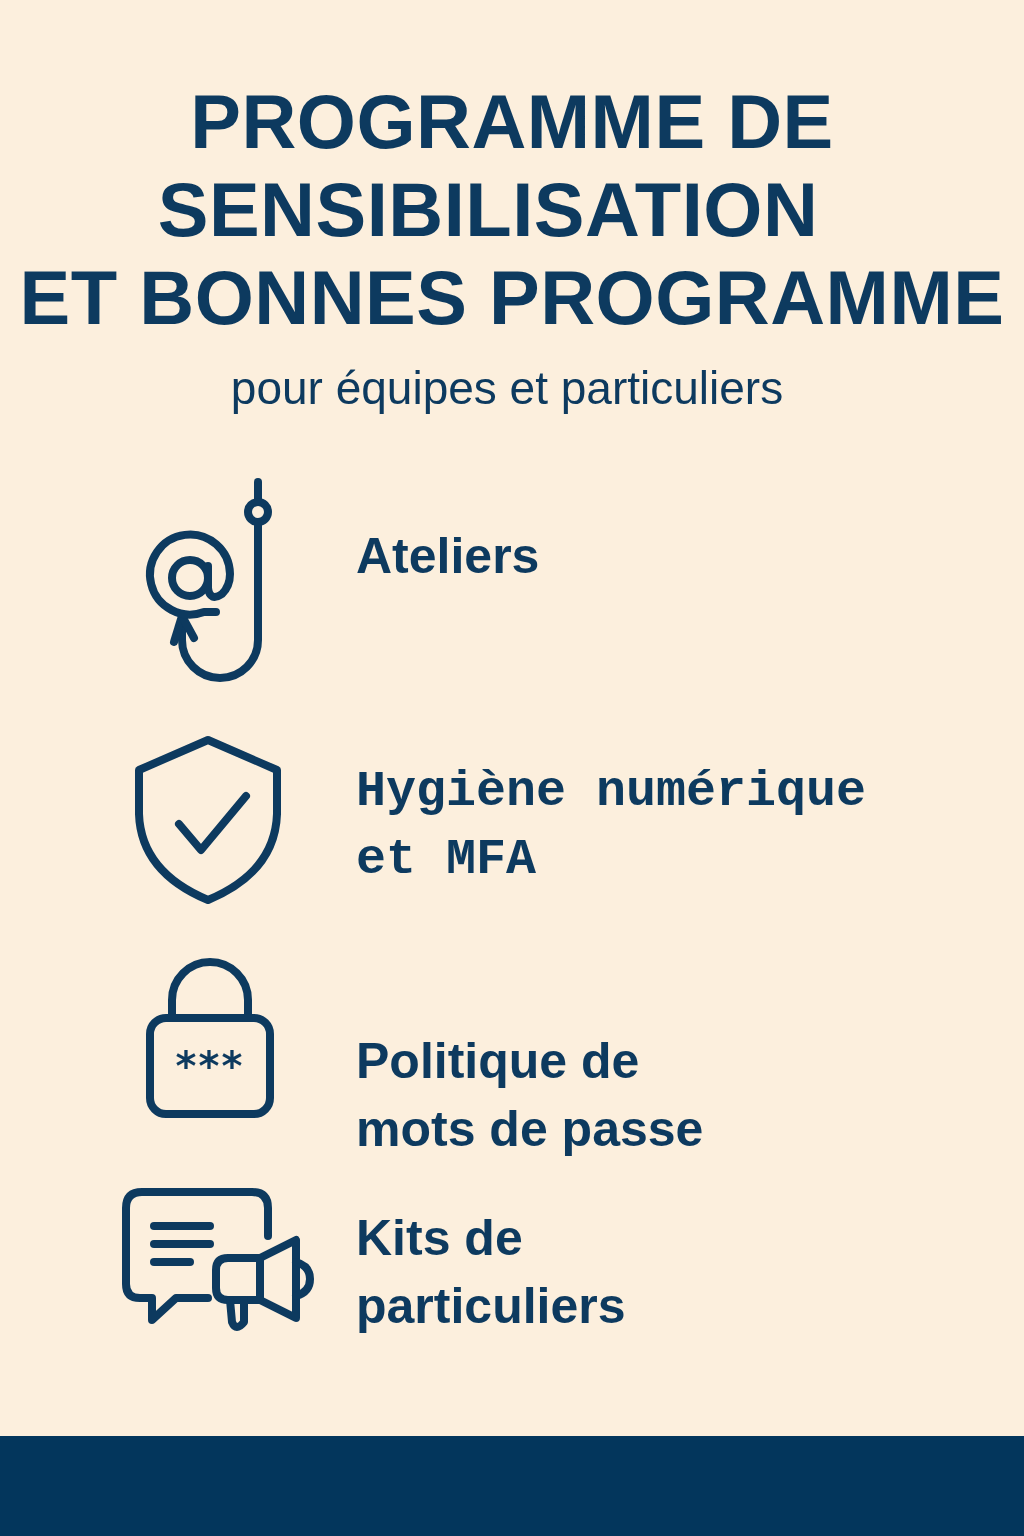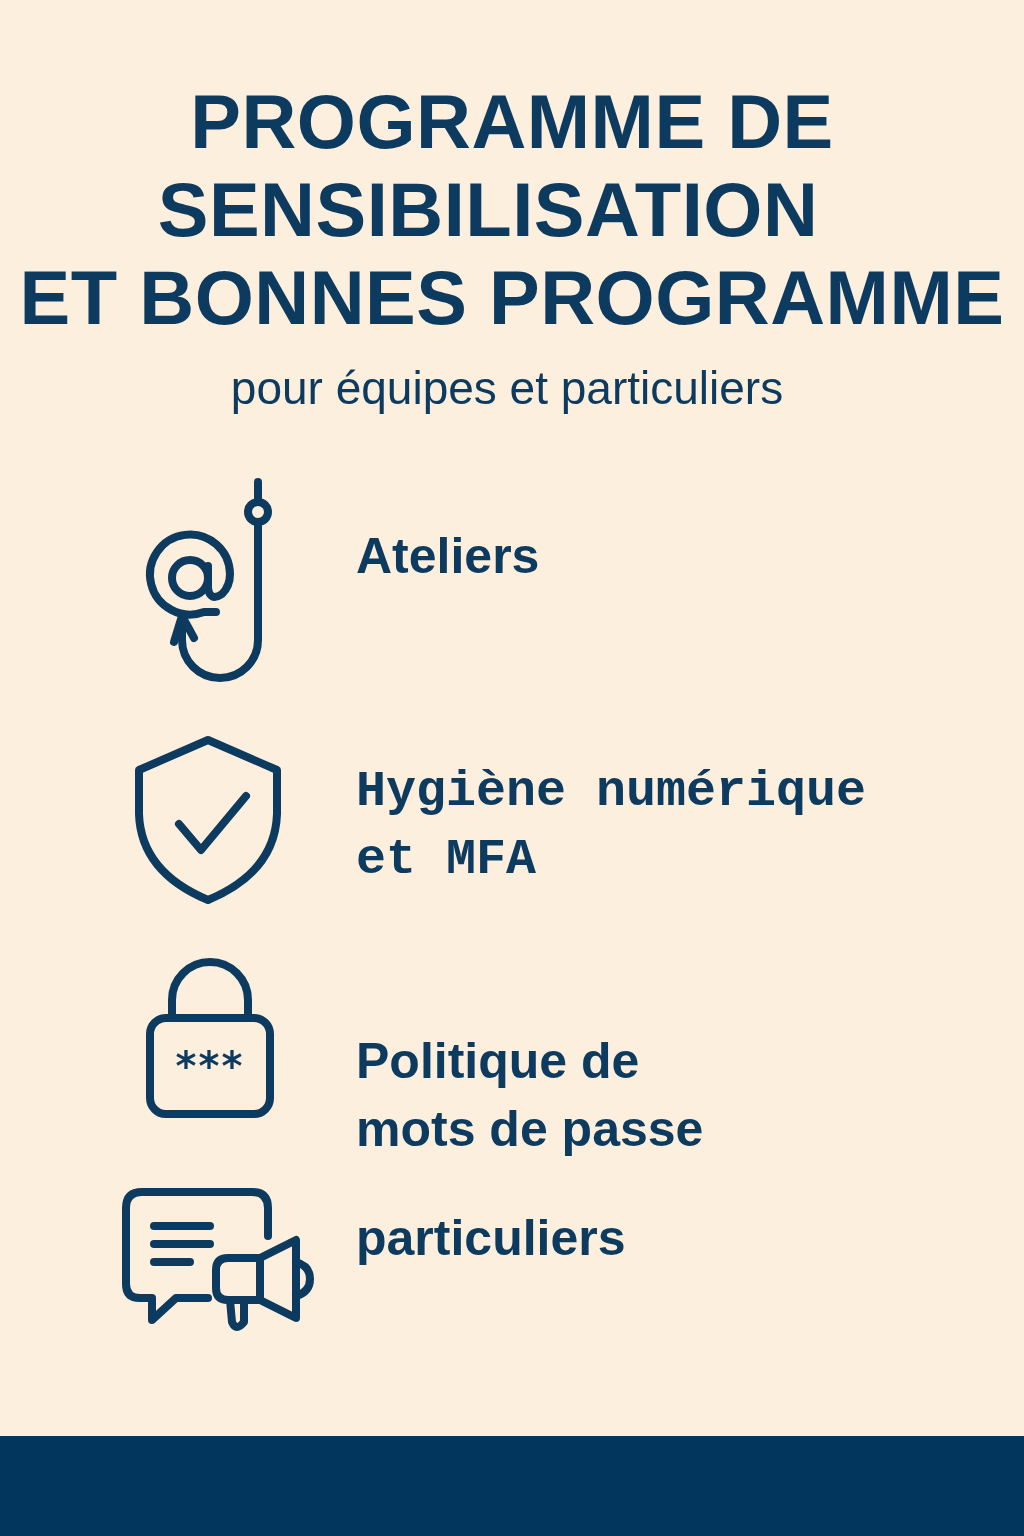--- a/index.html
+++ b/index.html
@@ -136,17 +136,18 @@
       <line x1="34" y1="60" x2="90" y2="60"></line>
       <line x1="34" y1="78" x2="70" y2="78"></line>
 
       <path d="M140 74 L176 56 L176 134 L140 116 Z"></path>
       <path d="M140 74 L108 74 Q96 74 96 86 L96 104 Q96 116 108 116 L140 116"></path>
       <path d="M110 116 L112 138 Q116 148 124 138 L124 116"></path>
       <path d="M176 78 Q190 82 190 95 Q190 108 176 112"></path>
     </svg>
   </div>
   <div class="label" style="top:20px;">
+    <span>Kits de</span>
     <span>particuliers</span>
   </div>
 </div>
 
 <div class="footer-bar"></div>
 
 </body></html>

